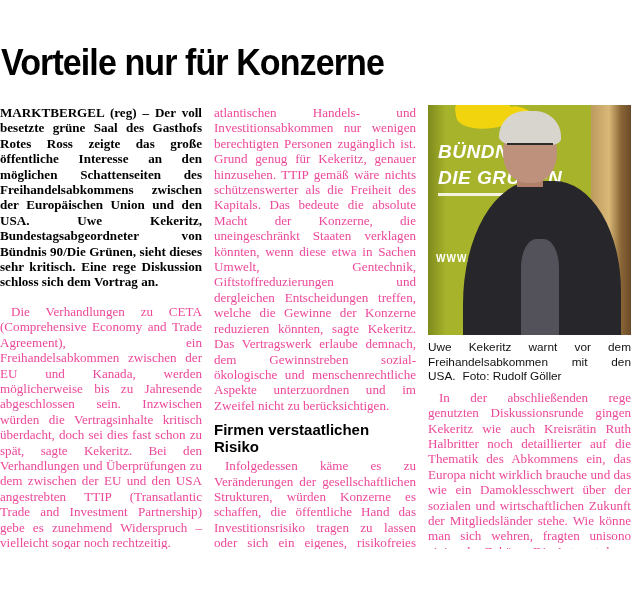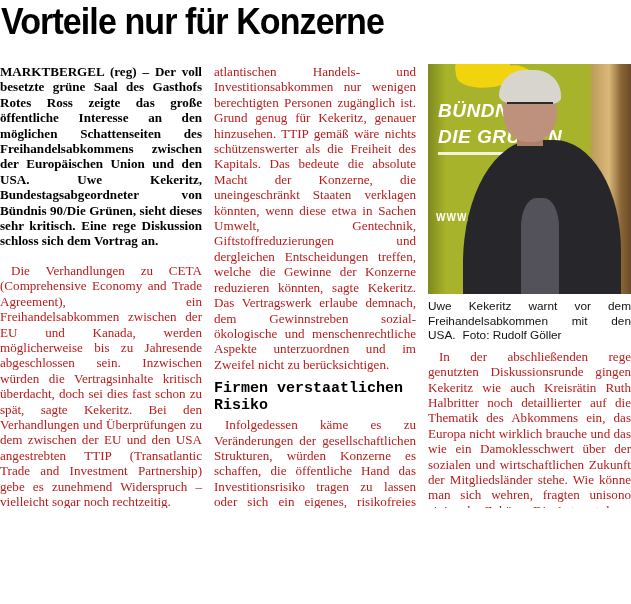--- a/index.html
+++ b/index.html
@@ -3,20 +3,21 @@
 <meta charset="utf-8">
 <style>
   html,body{margin:0;padding:0;background:#ffffff;}
   .page{
     position:relative;
     width:631px;height:508px;
     background:#fff;
     overflow:hidden;
     color:#111;
     font-family:"Liberation Serif","DejaVu Serif",serif;
+    margin-top:41px;
   }
   
   .title{
     margin:0;padding:2px 0 0 1px;
     font-family:"Liberation Sans","DejaVu Sans",sans-serif;
     font-weight:bold;
     font-size:37px;
     line-height:40px;
     letter-spacing:-1px;
     transform:scaleX(.92);
@@ -39,27 +40,27 @@
     display:flex;
     gap:12px;
   }
   .col{width:202px;flex:0 0 202px;}
   .col3{flex:1 1 auto;width:auto;}
   .para{
     margin:0;
     font-size:13.1px;
     line-height:15.4px;
     text-align:justify;
-    color:#b91c1c;
+    color:#ec4899;
   }
   .indent{text-indent:11px;}
   .lead{font-weight:bold;margin-bottom:14px;color:#000;}
   .subhead{
     margin:8px 0 3px 0;
-    font-family:Liberation Mono, monospace;
+    font-family:Liberation Sans, sans-serif;
     font-weight:bold;
     font-size:15px;
     line-height:17px;
     color:#000;
   }
   
   .figure{margin:0 0 6px 0;padding:0;}
   .photo{
     position:relative;
     width:100%;height:230px;

